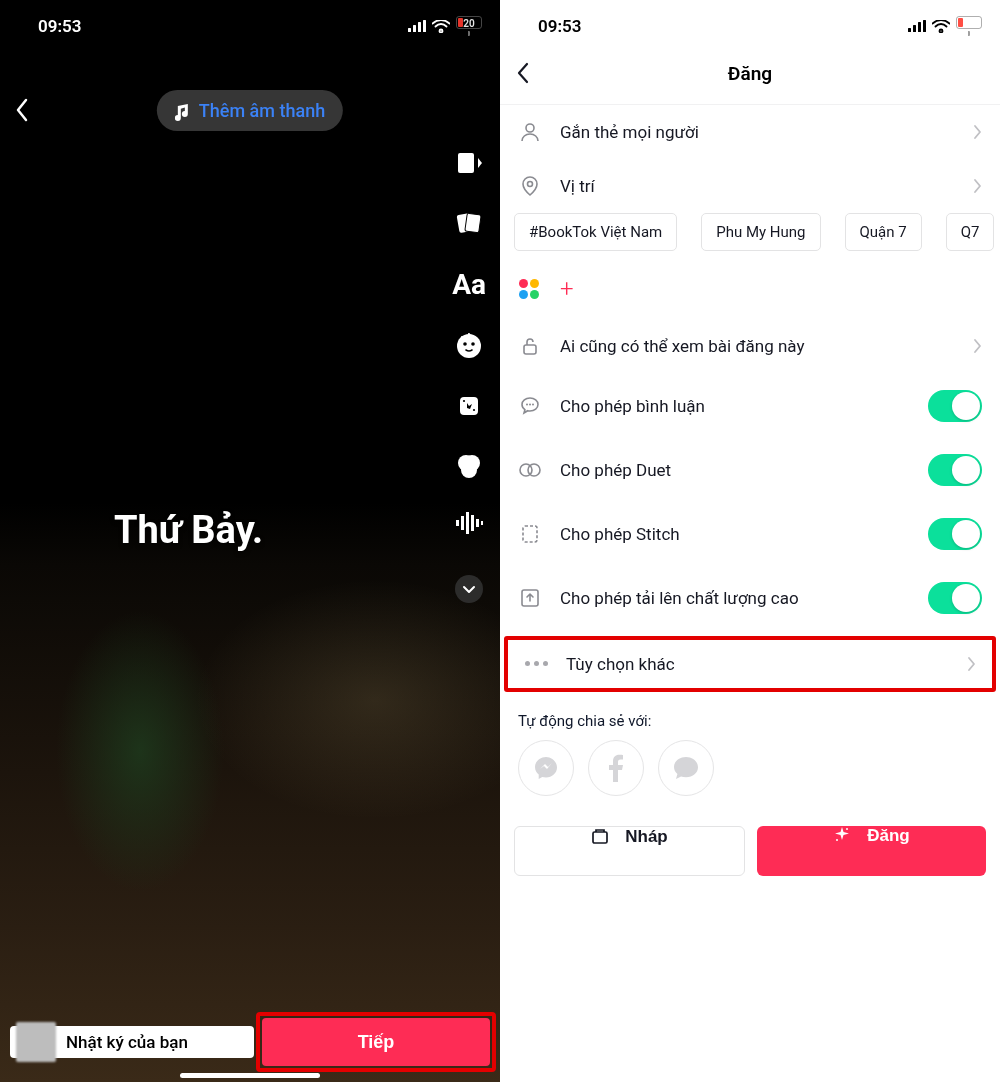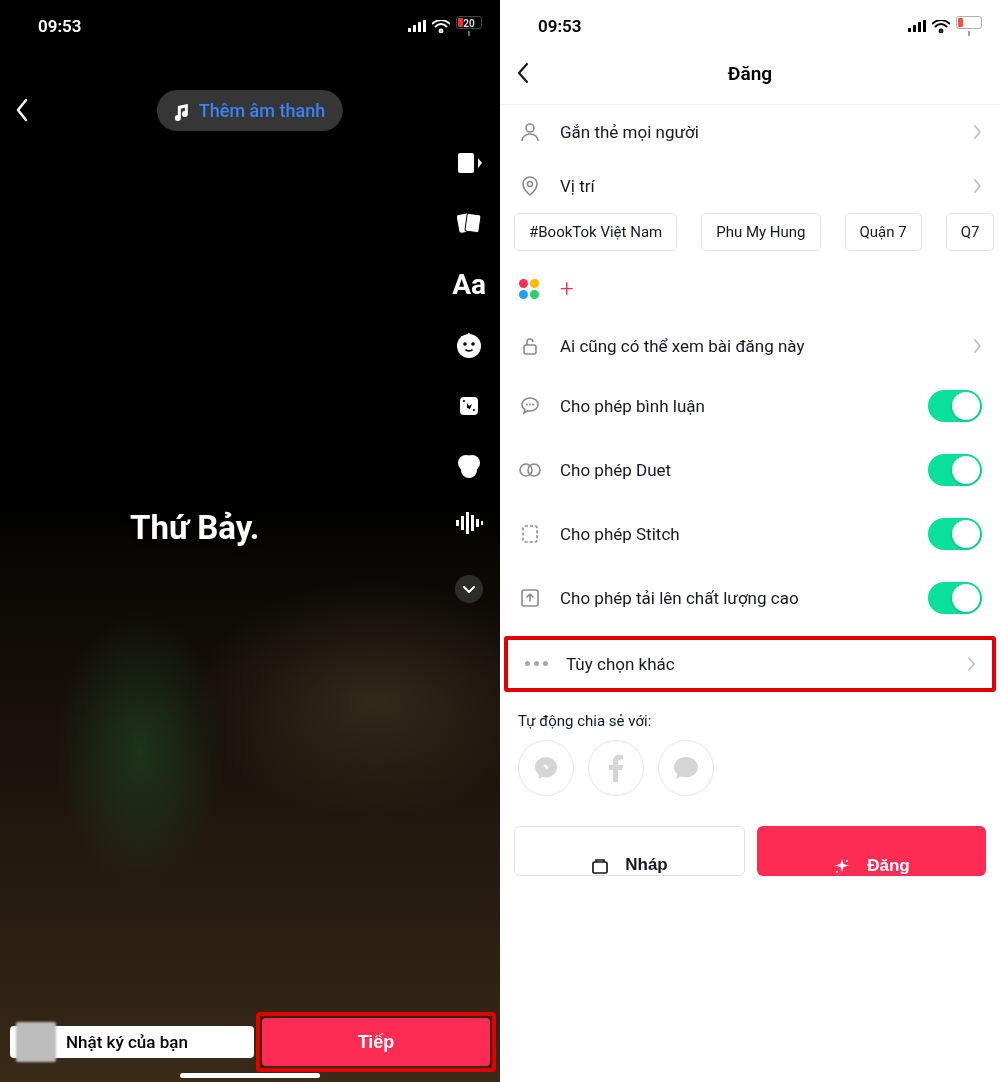--- a/index.html
+++ b/index.html
@@ -21,21 +21,21 @@
 
   
   .editor { position: relative; width: 100%; height: calc(100% - 48px); }
   .video-bg {
     position: absolute; inset: 0;
     background:
       radial-gradient(ellipse 300px 200px at 75% 63%, rgba(255,225,150,0.12), transparent 60%),
       radial-gradient(ellipse 120px 200px at 28% 68%, rgba(30,60,30,0.8), transparent 70%),
       linear-gradient(to bottom, #000 0%, #000 44%, #0a0805 50%, #1c140c 70%, #2a1e12 85%, #3a2a18 100%);
   }
-  .video-overlay-text { position: absolute; top: 460px; left: 130px; color: #fff; font-size: 33px; font-weight: 700; text-shadow: 0 2px 4px rgba(0,0,0,0.6); }
+  .video-overlay-text { position: absolute; top: 460px; left: 114px; color: #fff; font-size: 38px; font-weight: 700; text-shadow: 0 2px 4px rgba(0,0,0,0.6); }
   .editor-topbar { position: absolute; top: 48px; left: 0; right: 0; display: flex; align-items: center; justify-content: space-between; padding: 0 14px; }
   .back-chevron { color: #fff; cursor: pointer; }
   .sound-pill { display: inline-flex; align-items: flex-end; gap: 8px; background: rgba(60,60,60,0.9); color: #3b82f6; padding: 10px 18px; border-radius: 22px; font-size: 18px; font-weight: 500; cursor: pointer; margin: 0 auto; position: absolute; left: 50%; transform: translateX(-50%); }
   .editor-toolbar { position: absolute; right: 14px; top: 100px; display: flex; flex-direction: column; gap: 30px; align-items: center; color: #fff; }
   .editor-toolbar .tool { cursor: pointer; }
   .editor-toolbar .expand { width: 28px; height: 28px; background: rgba(50,50,50,0.85); border-radius: 14px; display: flex; align-items: center; justify-content: center; margin-top: 10px; cursor: pointer; }
   .bottom-bar { position: absolute; bottom: 16px; left: 10px; right: 10px; display: flex; gap: 8px; align-items: center; }
   .your-story { flex: 1; background: #fff; color: #000; display: flex; align-items: center; gap: 10px; padding: 6px 10px 6px 6px; border-radius: 4px; font-size: 17px; font-weight: 500; height: 32px; }
   .your-story .thumb { width: 40px; height: 40px; background: #bdbdbd; filter: blur(1px); border-radius: 2px; }
   .next-wrap { flex: 1; position: relative; }
@@ -57,21 +57,21 @@
   .location-chips { display: flex; gap: 24px; padding: 0 14px 8px 14px; overflow: hidden; }
   .chip { white-space: nowrap; border: 1px solid #e3e3e4; padding: 9px 14px; border-radius: 5px; font-size: 15px; color: #161823; cursor: pointer; }
   .toggle { width: 54px; height: 32px; background: #0be09b; border-radius: 16px; position: relative; cursor: pointer; }
   .toggle::after { content: ""; position: absolute; right: 2px; top: 2px; width: 28px; height: 28px; background: #fff; border-radius: 14px; box-shadow: 0 1px 3px rgba(0,0,0,0.2); }
   .more-options-wrap { position: relative; margin: 8px 6px; }
   .highlight-r { position: absolute; inset: -2px; border: 4px solid #e30000; border-radius: 3px; pointer-events: none; }
   .auto-share { padding: 14px 18px 10px 18px; color: #0f172a; font-size: 15px; }
   .share-icons { display: flex; gap: 14px; padding: 0 18px 20px 18px; }
   .share-circle { width: 56px; height: 56px; border-radius: 28px; border: 1.5px solid #e5e5e6; display: flex; align-items: center; justify-content: center; color: #cfcfd2; cursor: pointer; }
   .post-actions { display: flex; gap: 12px; padding: 10px 14px 20px 14px; }
-  .draft-btn, .post-btn { flex: 1; height: 50px; border-radius: 6px; font-size: 17px; font-weight: 600; display: flex; align-items: flex-end; justify-content: center; gap: 16px; cursor: pointer; }
+  .draft-btn, .post-btn { flex: 1; height: 50px; border-radius: 6px; font-size: 17px; font-weight: 600; display: flex; align-items: flex-start; justify-content: center; gap: 16px; cursor: pointer; }
   .draft-btn { background: #fff; border: 1px solid #e3e3e4; color: #161823; }
   .post-btn { background: #fe2c55; border: none; color: #fff; }
   .dots-icon { display: flex; gap: 4px; }
   .dots-icon span { width: 5px; height: 5px; background: #a8a8ad; border-radius: 50%; display: block; }
   .app-dots { display: flex; flex-wrap: wrap; width: 22px; gap: 2px; }
   .app-dots span { width: 9px; height: 9px; border-radius: 50%; }
   svg { display: block; }
 </style>
 </head>
 <body>

